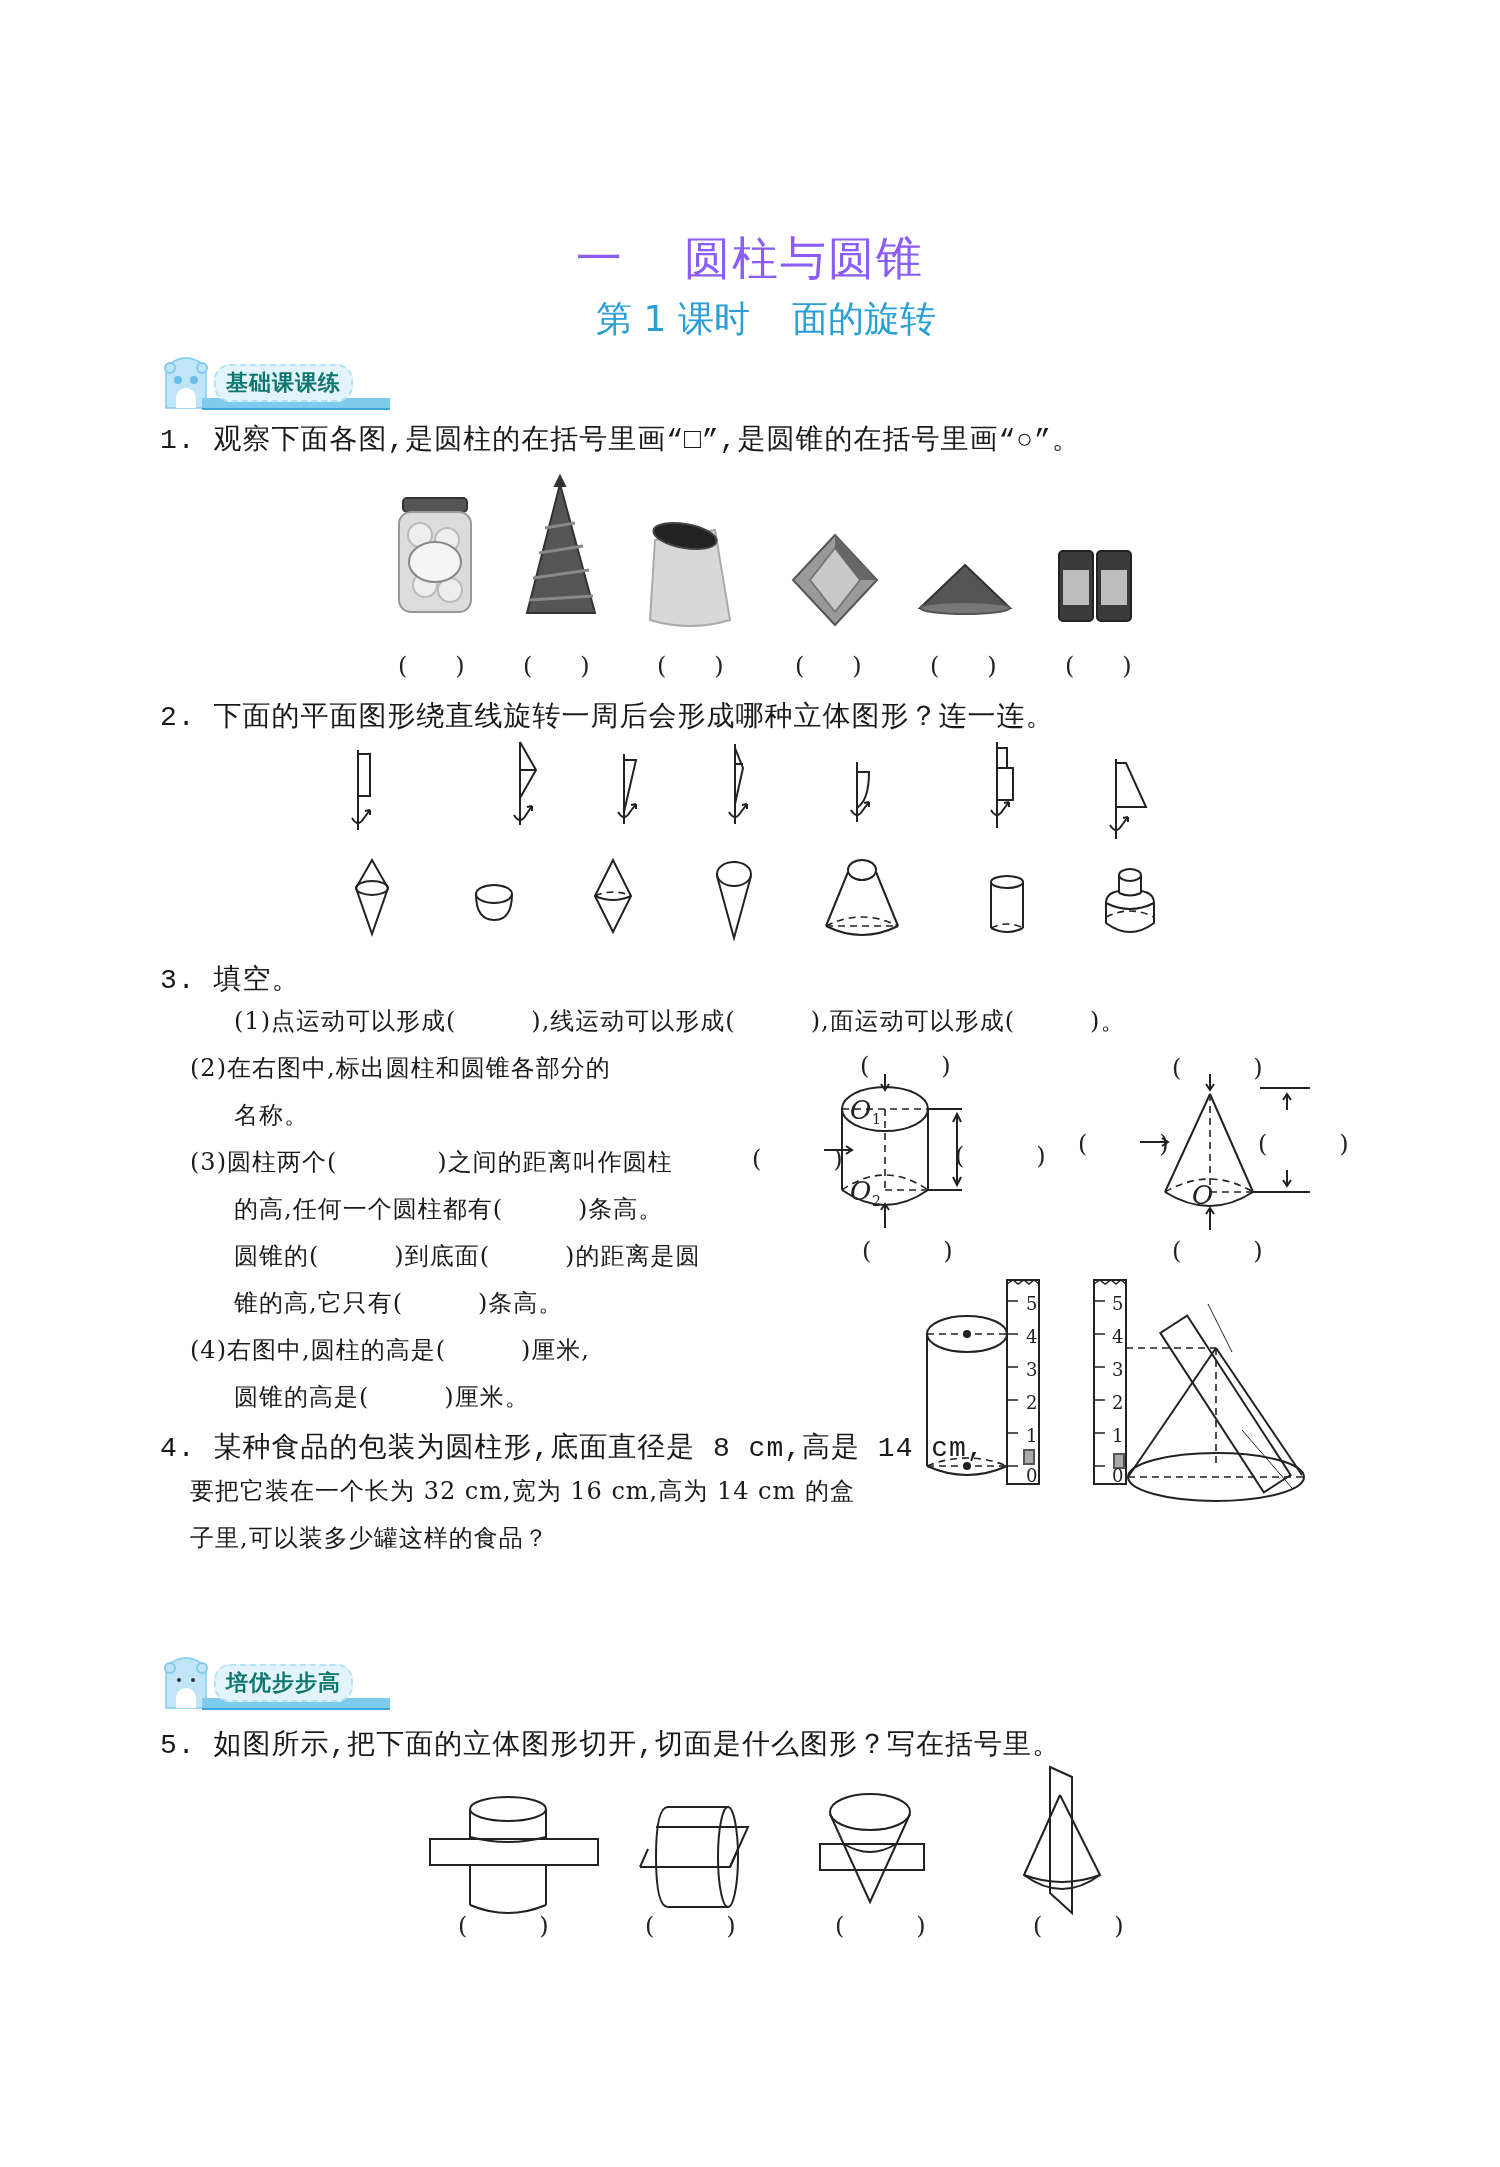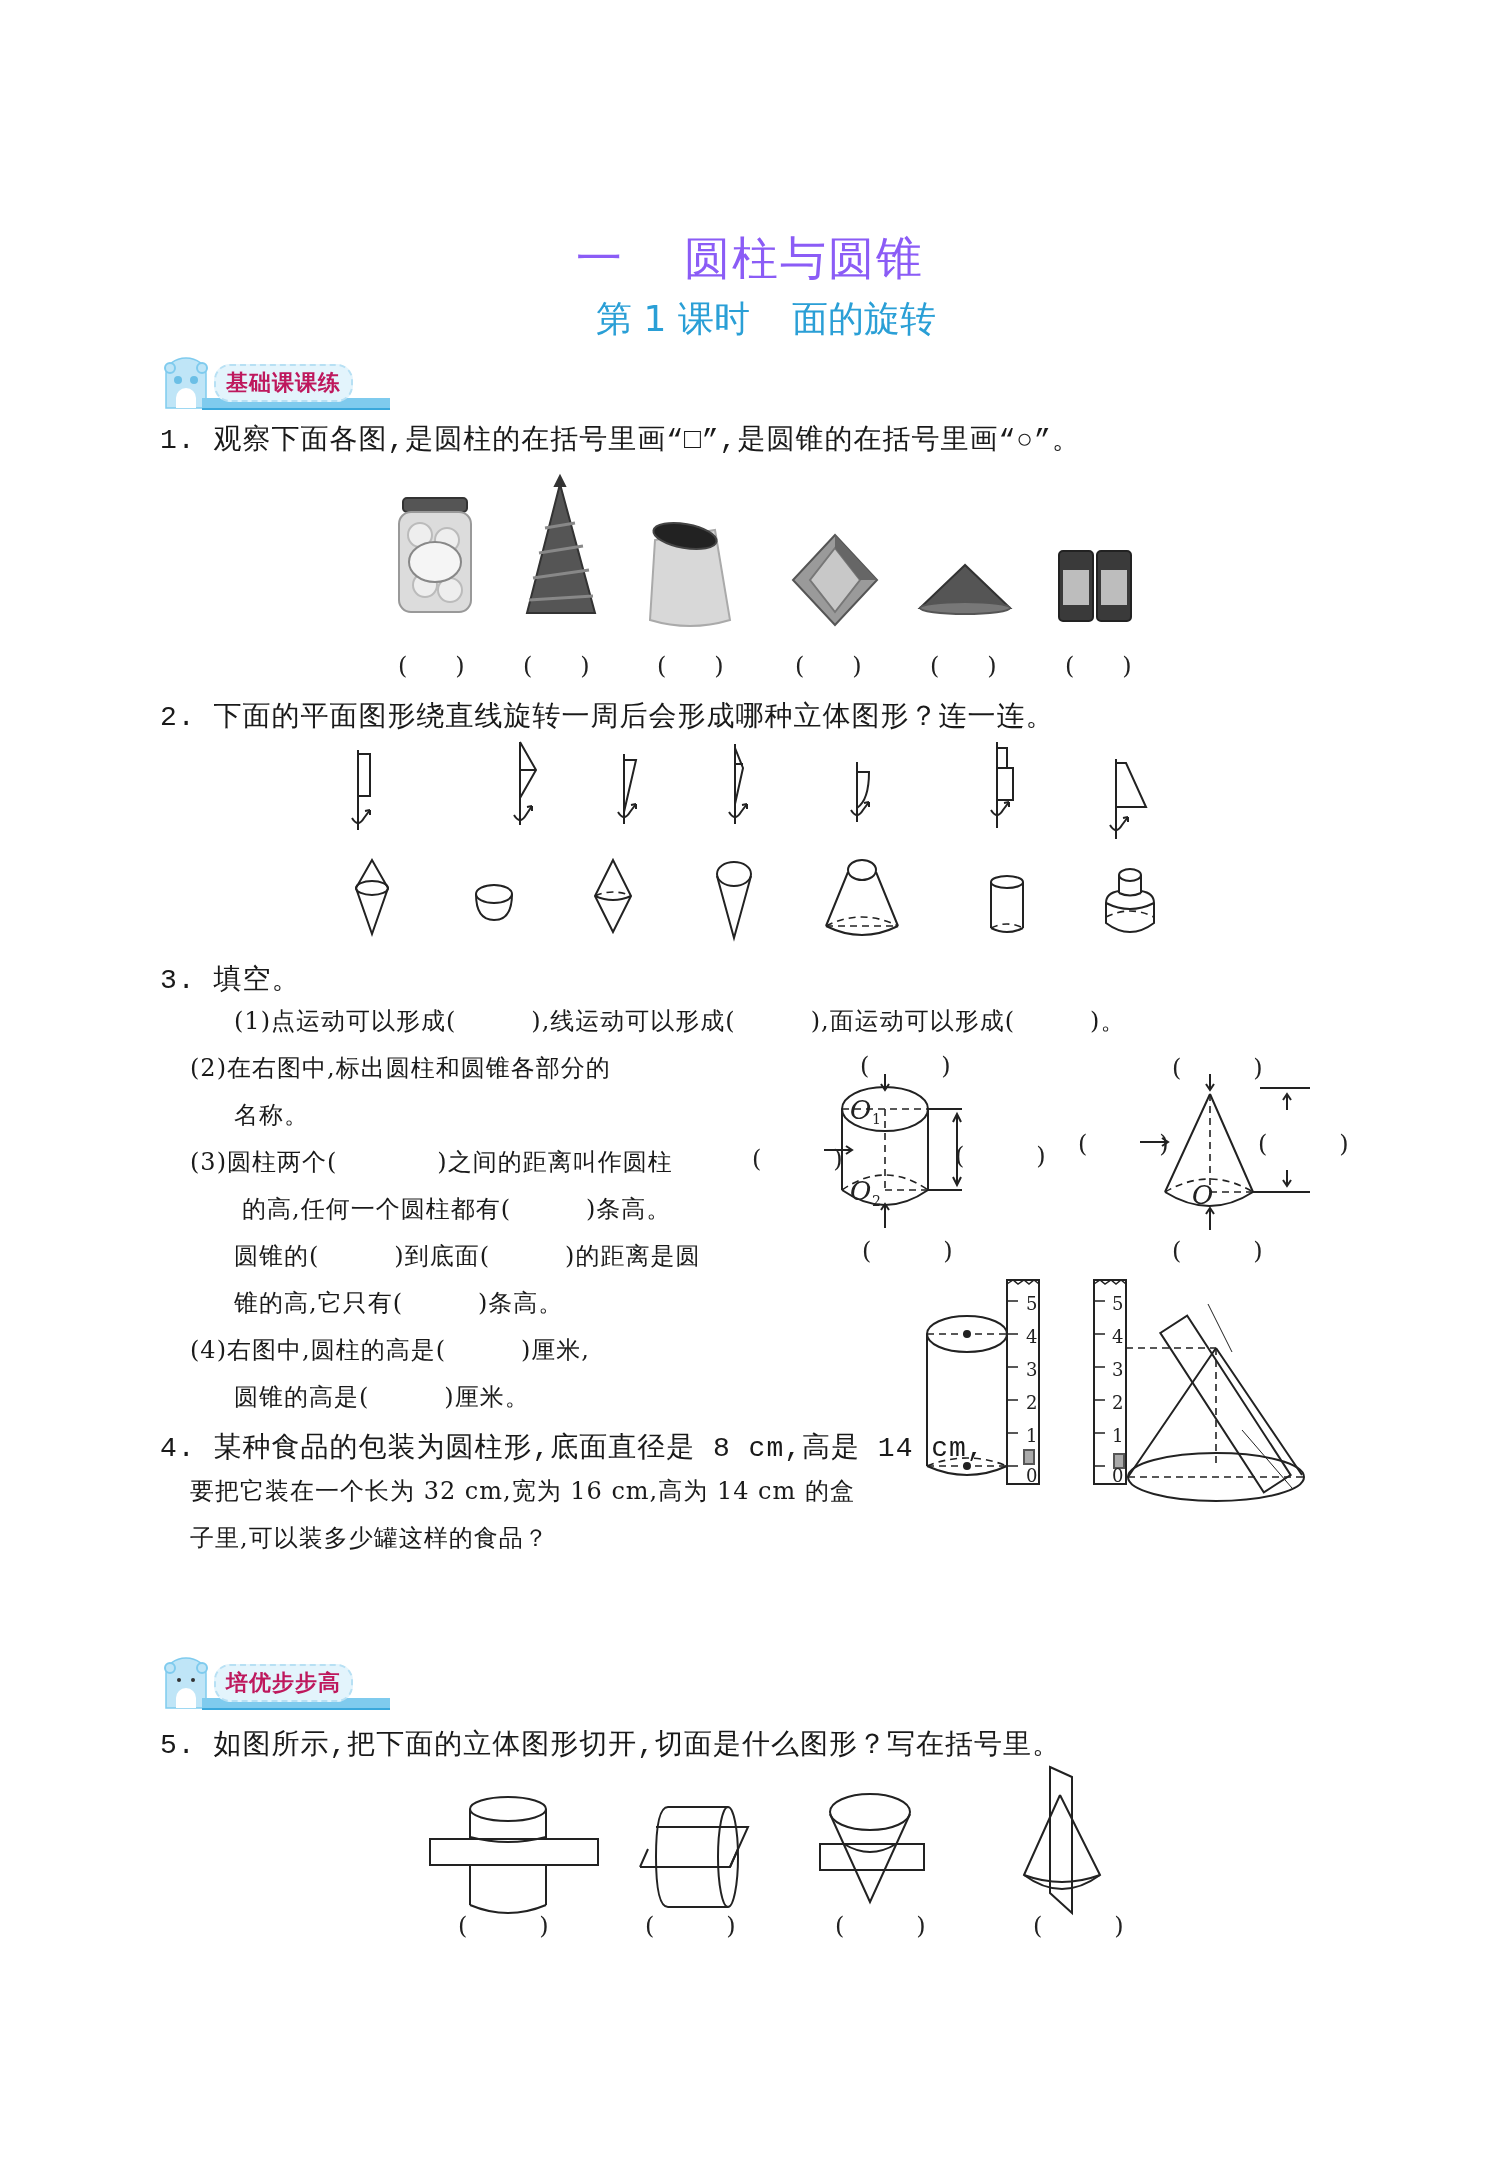--- a/index.html
+++ b/index.html
@@ -9,21 +9,21 @@
   .chapter-title { left:0; width:1500px; top:228px; text-align:center;
     font-family:"DejaVu Sans","Liberation Sans",sans-serif; font-size:46px; letter-spacing:2px; color:#8b5cf6; }
   .chapter-title .num { margin-right:60px; }
   .lesson-title { left:0; width:1500px; top:295px; text-align:center;
     font-family:"DejaVu Sans","Liberation Sans",sans-serif; font-size:36px; color:#2a9fd6;padding-left:16px; }
   .lesson-title .sp { display:inline-block; width:42px; }
   .badge { height:50px; }
   .badge .bear { position:absolute; left:0; top:0; width:48px; height:48px; }
   .badge .label { position:absolute; left:52px; top:4px; padding:2px 10px;
      background:#e3f4fc; border:2px dashed #b7e0f4; border-radius:16px;
-     font-family:"DejaVu Sans","Liberation Sans",sans-serif; font-weight:bold; font-size:22px; color:#be185d; letter-spacing:1px; }
+     font-family:"DejaVu Sans","Liberation Sans",sans-serif; font-weight:bold; font-size:22px; color:#0f766e; letter-spacing:1px; }
   .badge .bar { position:absolute; left:40px; top:38px; width:188px; height:10px; background:#7fcbee; border-bottom:2px solid #3aa8dc; }
   .q { font-family:Liberation Mono, monospace; font-size:28px; letter-spacing:1px; }
   .line { font-size:24px; letter-spacing:1px; white-space:pre; }
   .paren { font-size:24px; color:#222; white-space:pre; }
   svg { position:absolute; overflow:visible; }
   svg * { fill:none; stroke:#222; stroke-width:2; }
   svg .dash { stroke-dasharray:7 5; stroke-width:1.6; }
   svg text { fill:#222; stroke:none; font-family:"DejaVu Serif","Liberation Serif",serif; }
 </style>
 </head>
@@ -177,21 +177,21 @@
   <path d="M6 38 Q30 50 54 38"></path>
     <path class="dash" d="M6 52 Q30 40 54 52"></path>
     <path d="M19 28 Q30 33 41 28"></path>
 </svg>
 
 <div class="abs q" style="left:160px;top:960px;">3. 填空。</div>
 <div class="abs line" style="left:190px;top:1005px;margin-left:44px;">(1)点运动可以形成(　　　),线运动可以形成(　　　),面运动可以形成(　　　)。</div>
 <div class="abs line" style="left:190px;top:1052px;">(2)在右图中,标出圆柱和圆锥各部分的</div>
 <div class="abs line" style="left:234px;top:1099px;">名称。</div>
 <div class="abs line" style="left:190px;top:1146px;">(3)圆柱两个(　　　　)之间的距离叫作圆柱</div>
-<div class="abs line" style="left:234px;top:1193px;margin-left:8px;">的高,任何一个圆柱都有(　　　)条高。</div>
+<div class="abs line" style="left:234px;top:1193px;">的高,任何一个圆柱都有(　　　)条高。</div>
 <div class="abs line" style="left:234px;top:1240px;">圆锥的(　　　)到底面(　　　)的距离是圆</div>
 <div class="abs line" style="left:234px;top:1287px;">锥的高,它只有(　　　)条高。</div>
 <div class="abs line" style="left:190px;top:1334px;">(4)右图中,圆柱的高是(　　　)厘米,</div>
 <div class="abs line" style="left:234px;top:1381px;">圆锥的高是(　　　)厘米。</div>
 
 <div class="abs paren" style="left:860px;top:1050px;">(　　　)</div>
 <div class="abs paren" style="left:752px;top:1143px;">(　　　)</div>
 <div class="abs paren" style="left:955px;top:1140px;">(　　　)</div>
 <div class="abs paren" style="left:862px;top:1235px;">(　　　)</div>
 <svg style="left:840px;top:1080px;" width="160" height="150">

